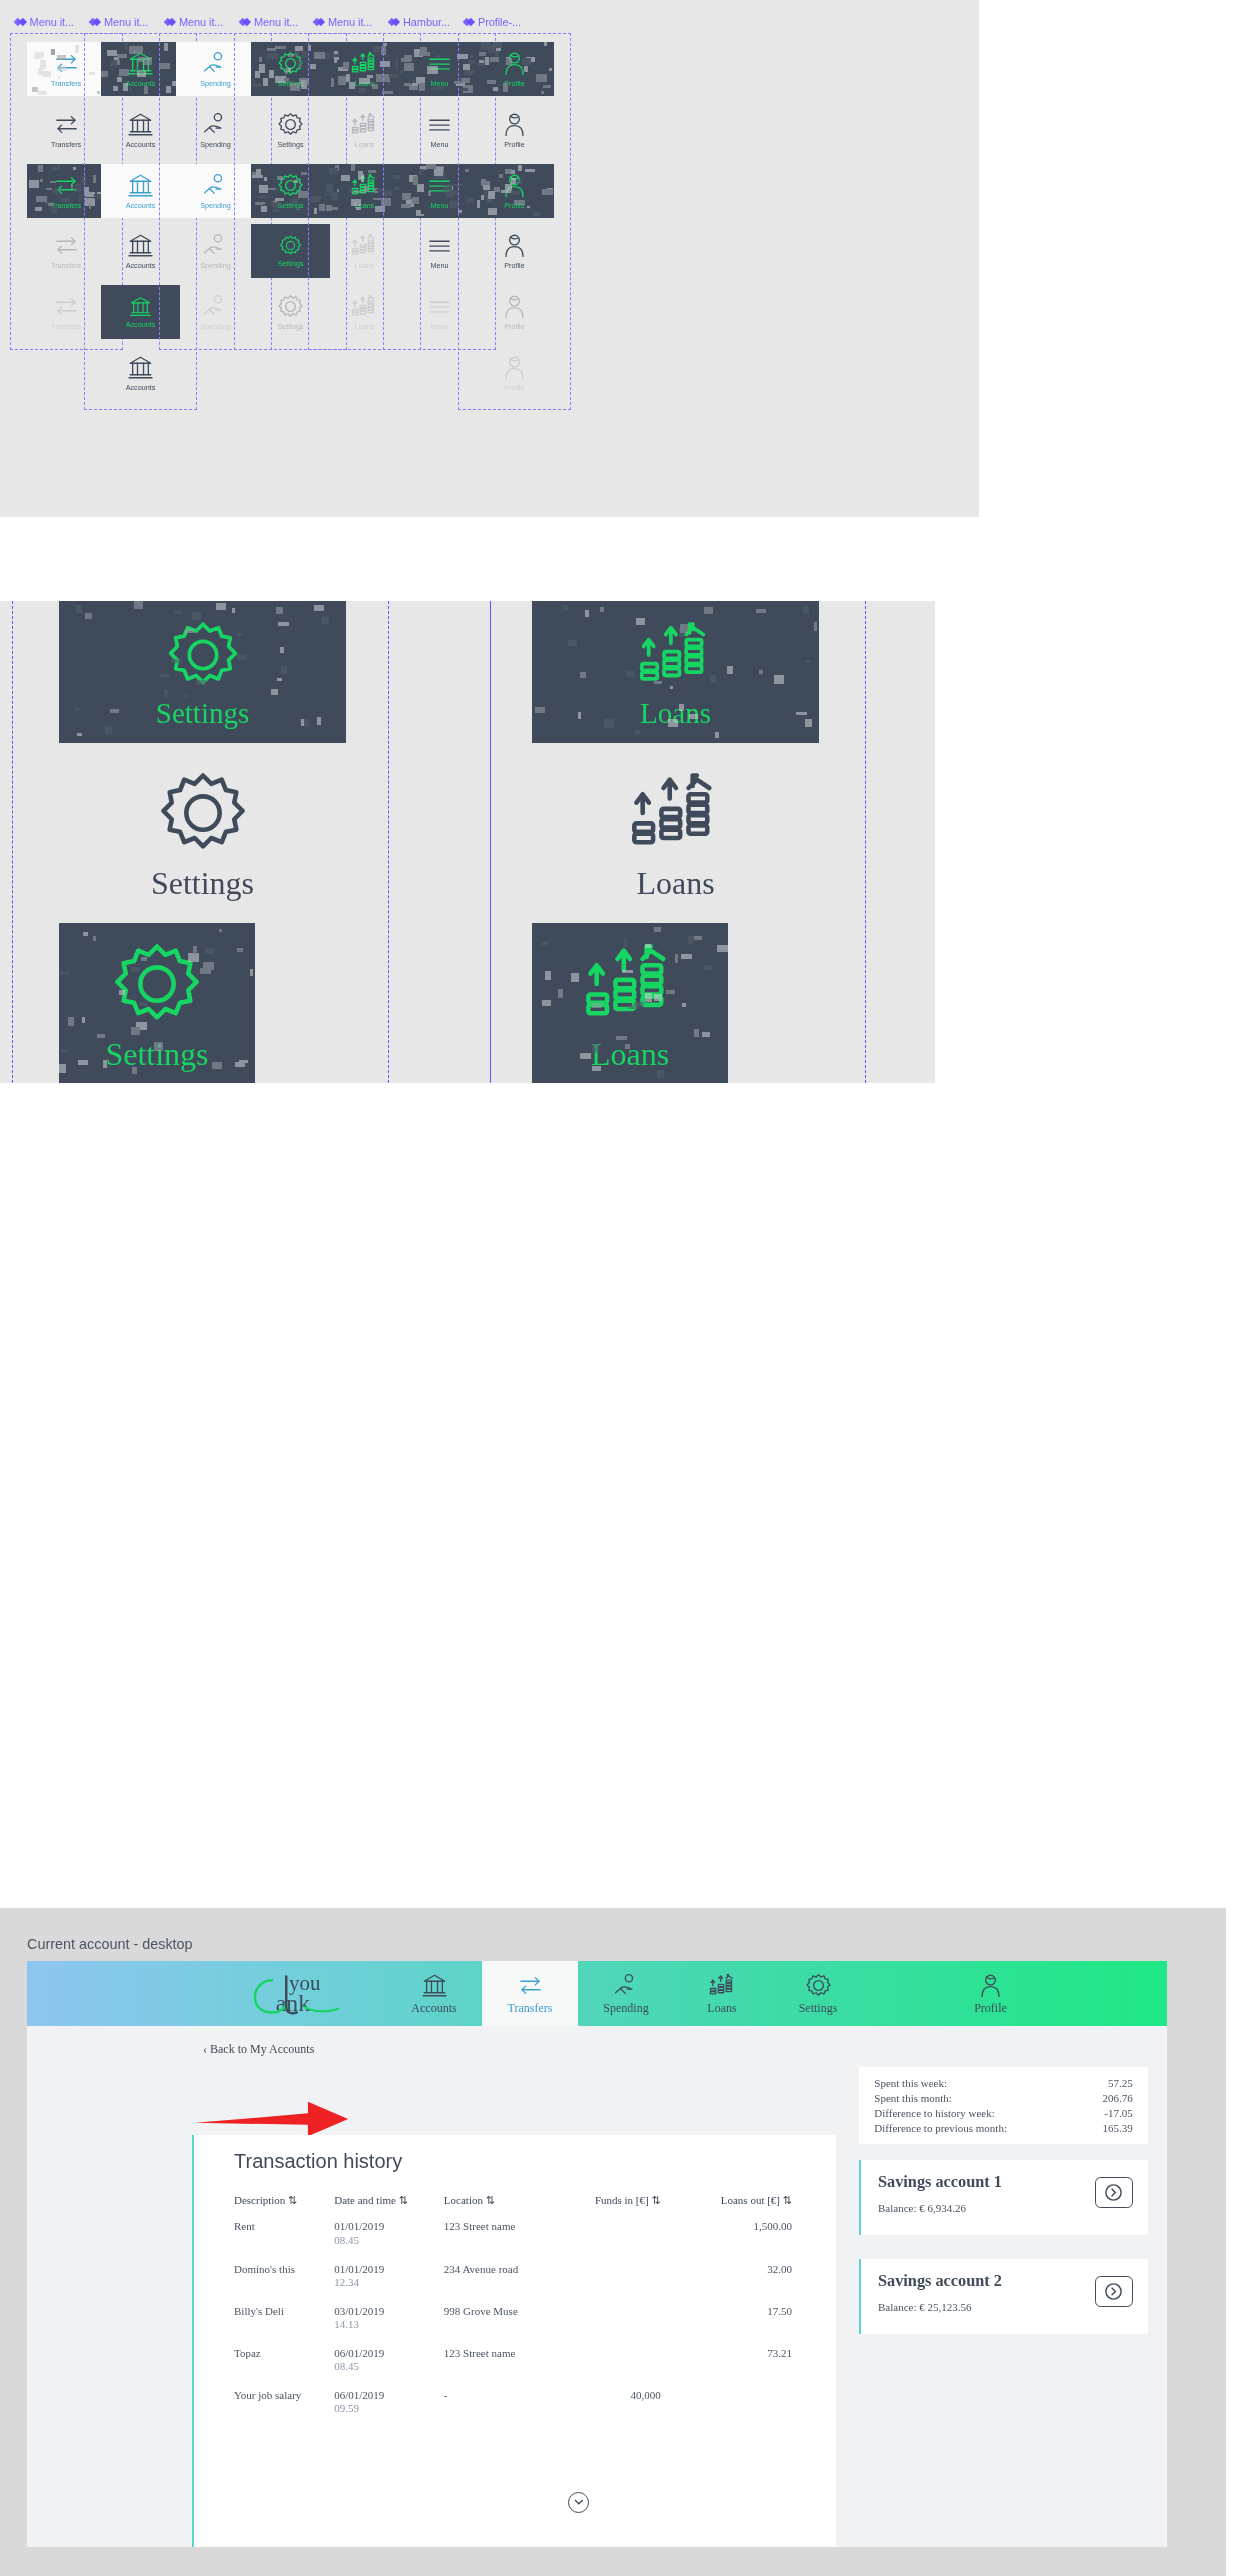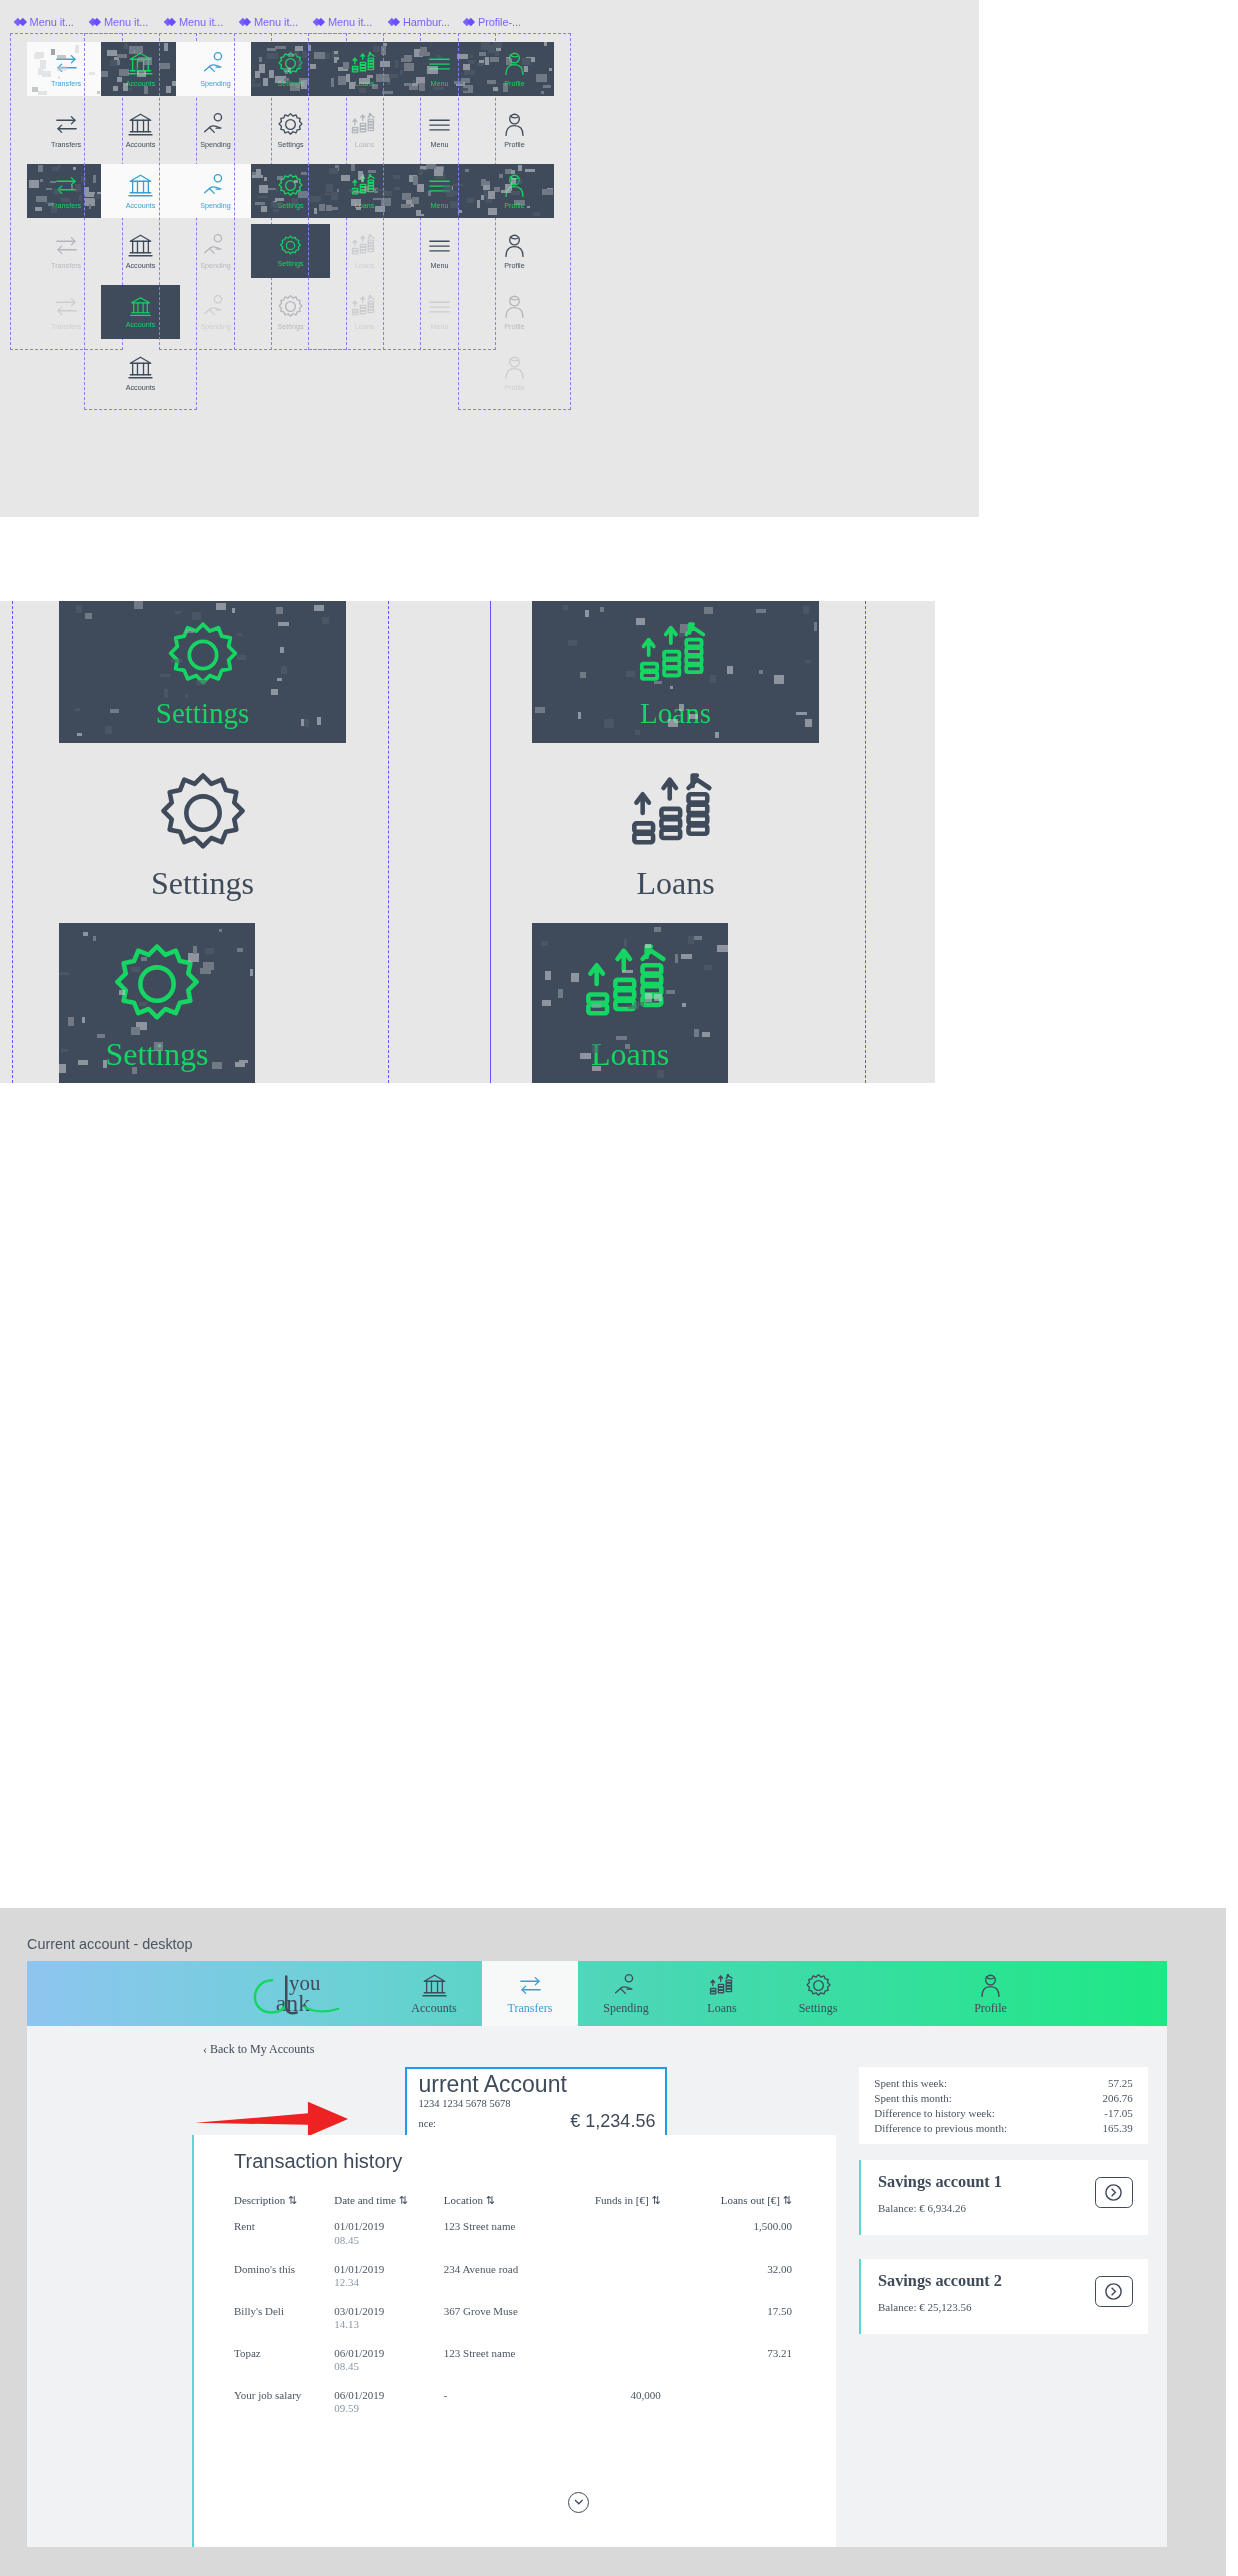--- a/index.html
+++ b/index.html
@@ -1263,26 +1263,20 @@
     <div class="app-body">
 
       <div class="back-link">
         <span>‹&nbsp;</span><span>Back to My Accounts</span>
       </div>
 
       <svg class="arrow-anno" width="201" height="44" viewBox="0 0 210 46">
         <polygon points="0,26 118,16 118,4 160,22 118,40 118,28" fill="#ee2222"></polygon>
       </svg>
 
-      <div class="account-card">
-        <div class="acct-name">urrent Account</div>
-        <div class="acct-num">1234 1234 5678 5678</div>
-        <div class="acct-bal-label">nce:</div>
-        <div class="acct-bal-value">€ 1,234.56</div>
-      </div>
 
       <div class="tx-panel">
         <div class="tx-title">Transaction history</div>
         <table class="tx">
           <thead>
               <tr id="tx-head">
                 <th><span>Description</span>
     <span> ⇅</span></th>
                 <th><span>Date and time</span>
     <span> ⇅</span></th>
@@ -1314,21 +1308,21 @@
      <td>234 Avenue road</td>
      <td class="num"></td>
      <td class="num">32.00</td>
               </tr>
               <tr>
                 <td>Billy's Deli</td>
      <td>
         <span>03/01/2019</span><br>
         <span class="dt-time">14.13</span>
      </td>
-     <td>367 Grove Muse</td>
+     <td>998 Grove Muse</td>
      <td class="num"></td>
      <td class="num">17.50</td>
               </tr>
               <tr>
                 <td>Topaz</td>
      <td>
         <span>06/01/2019</span><br>
         <span class="dt-time">08.45</span>
      </td>
      <td>123 Street name</td>

